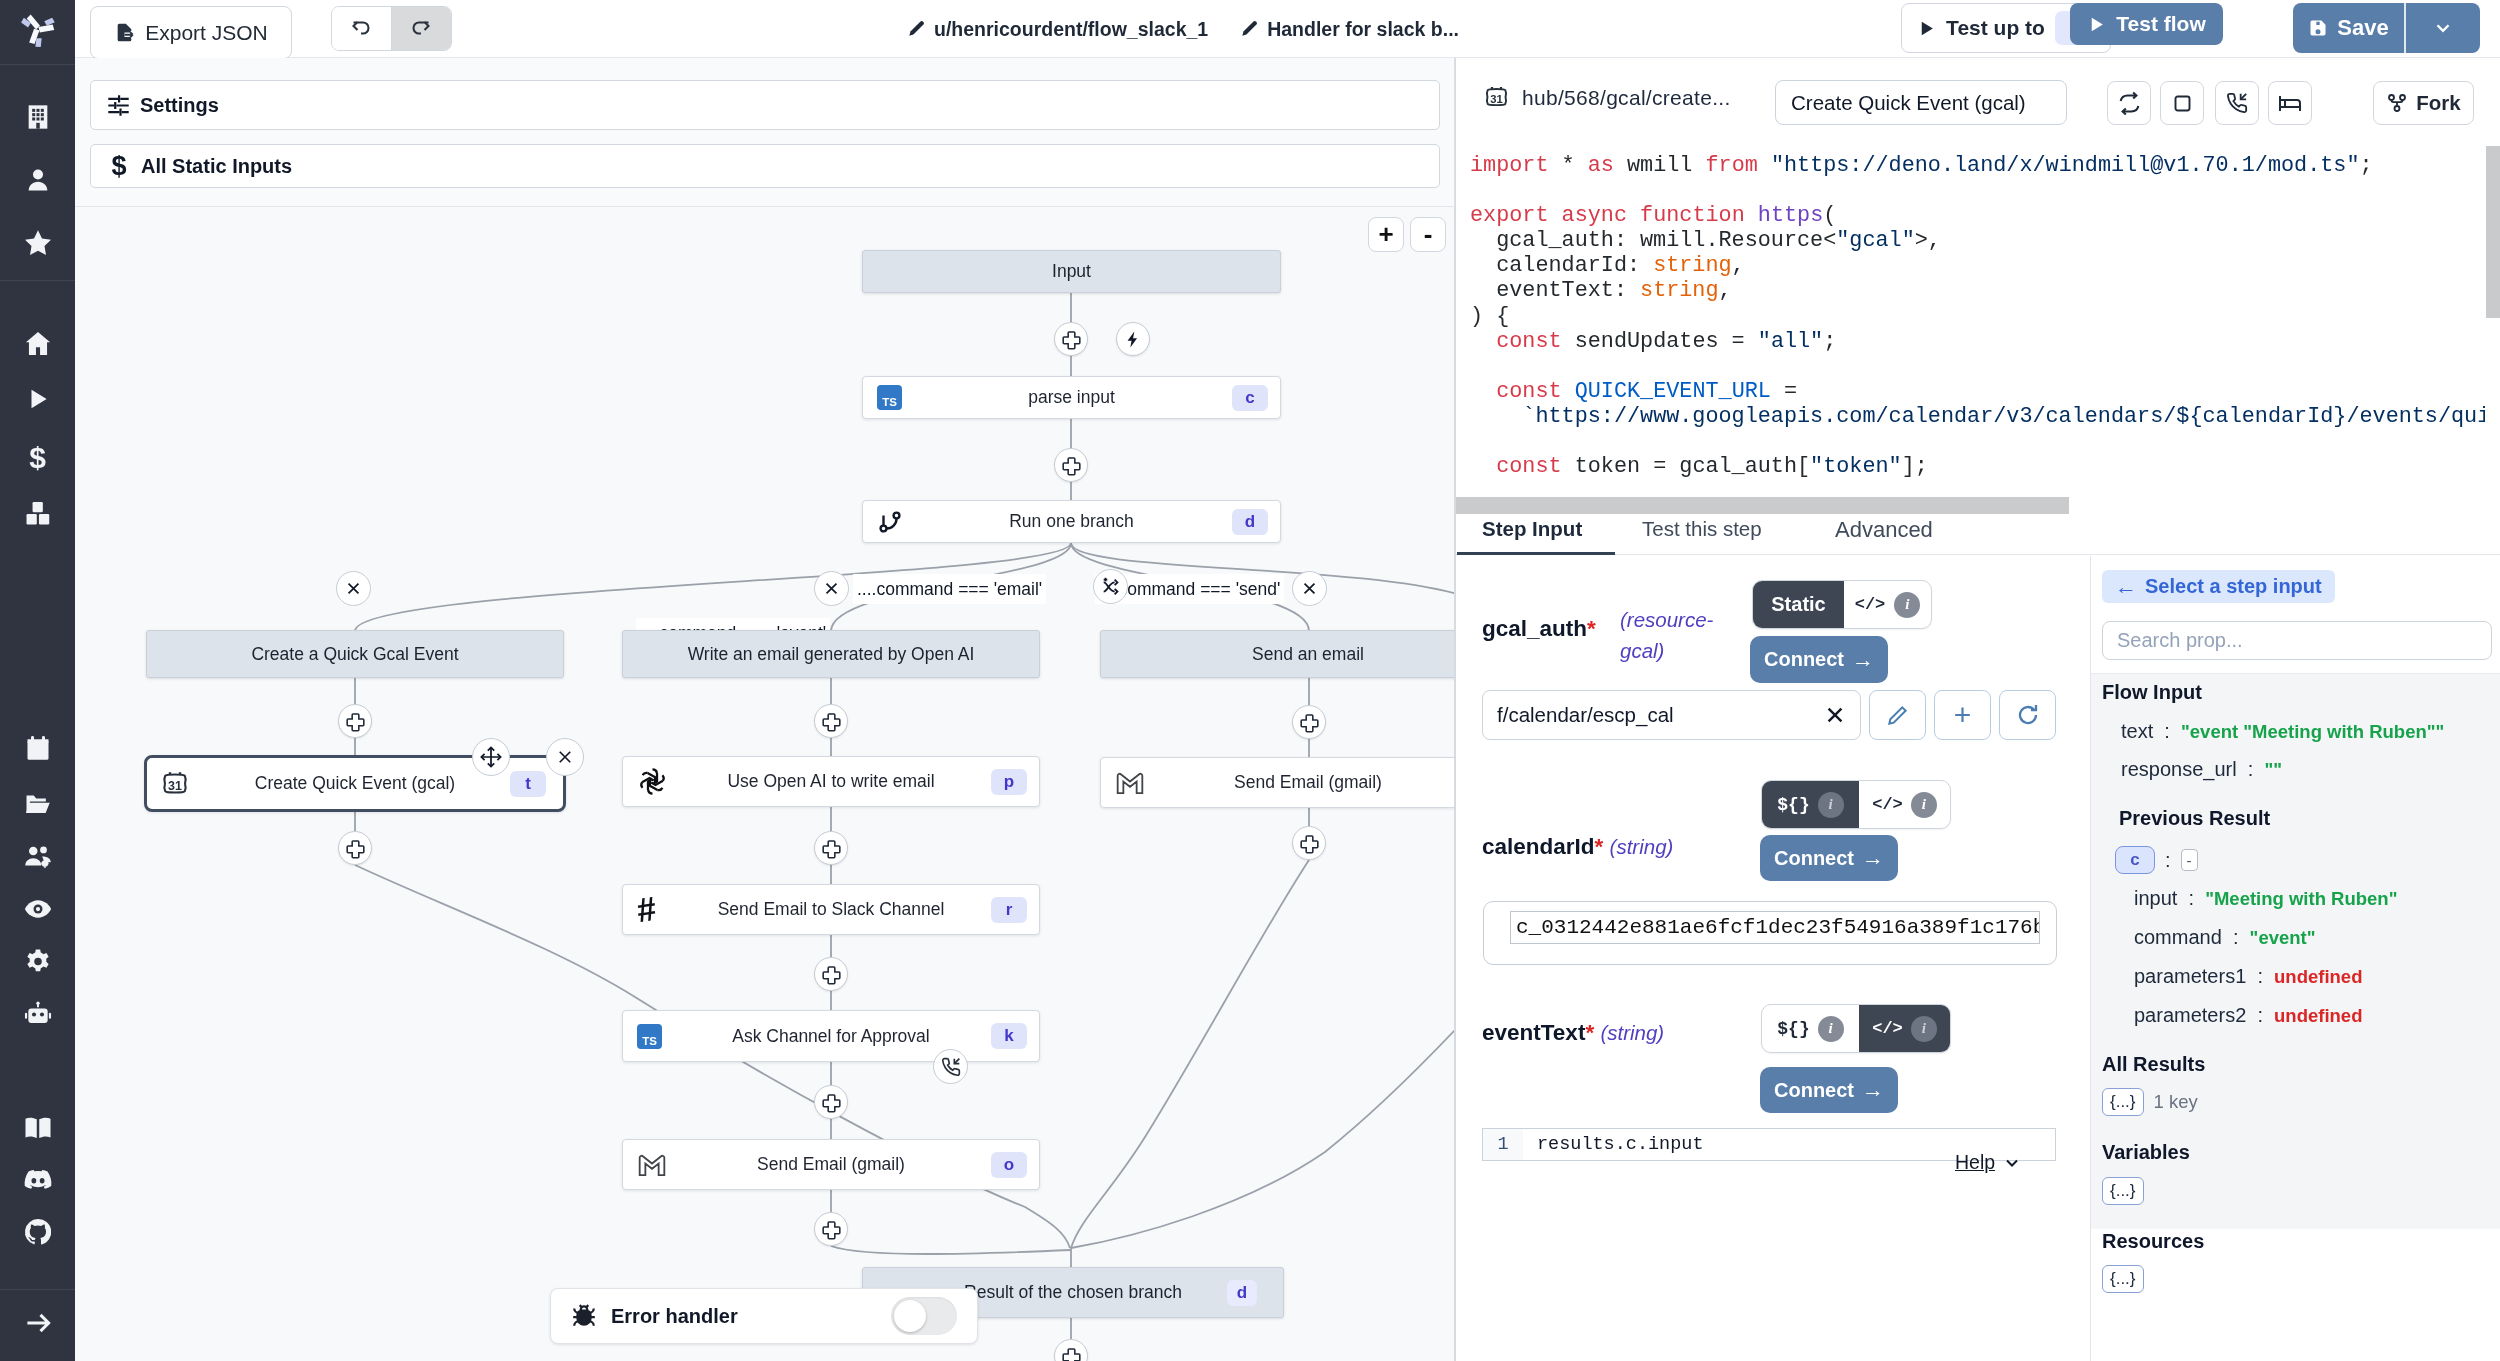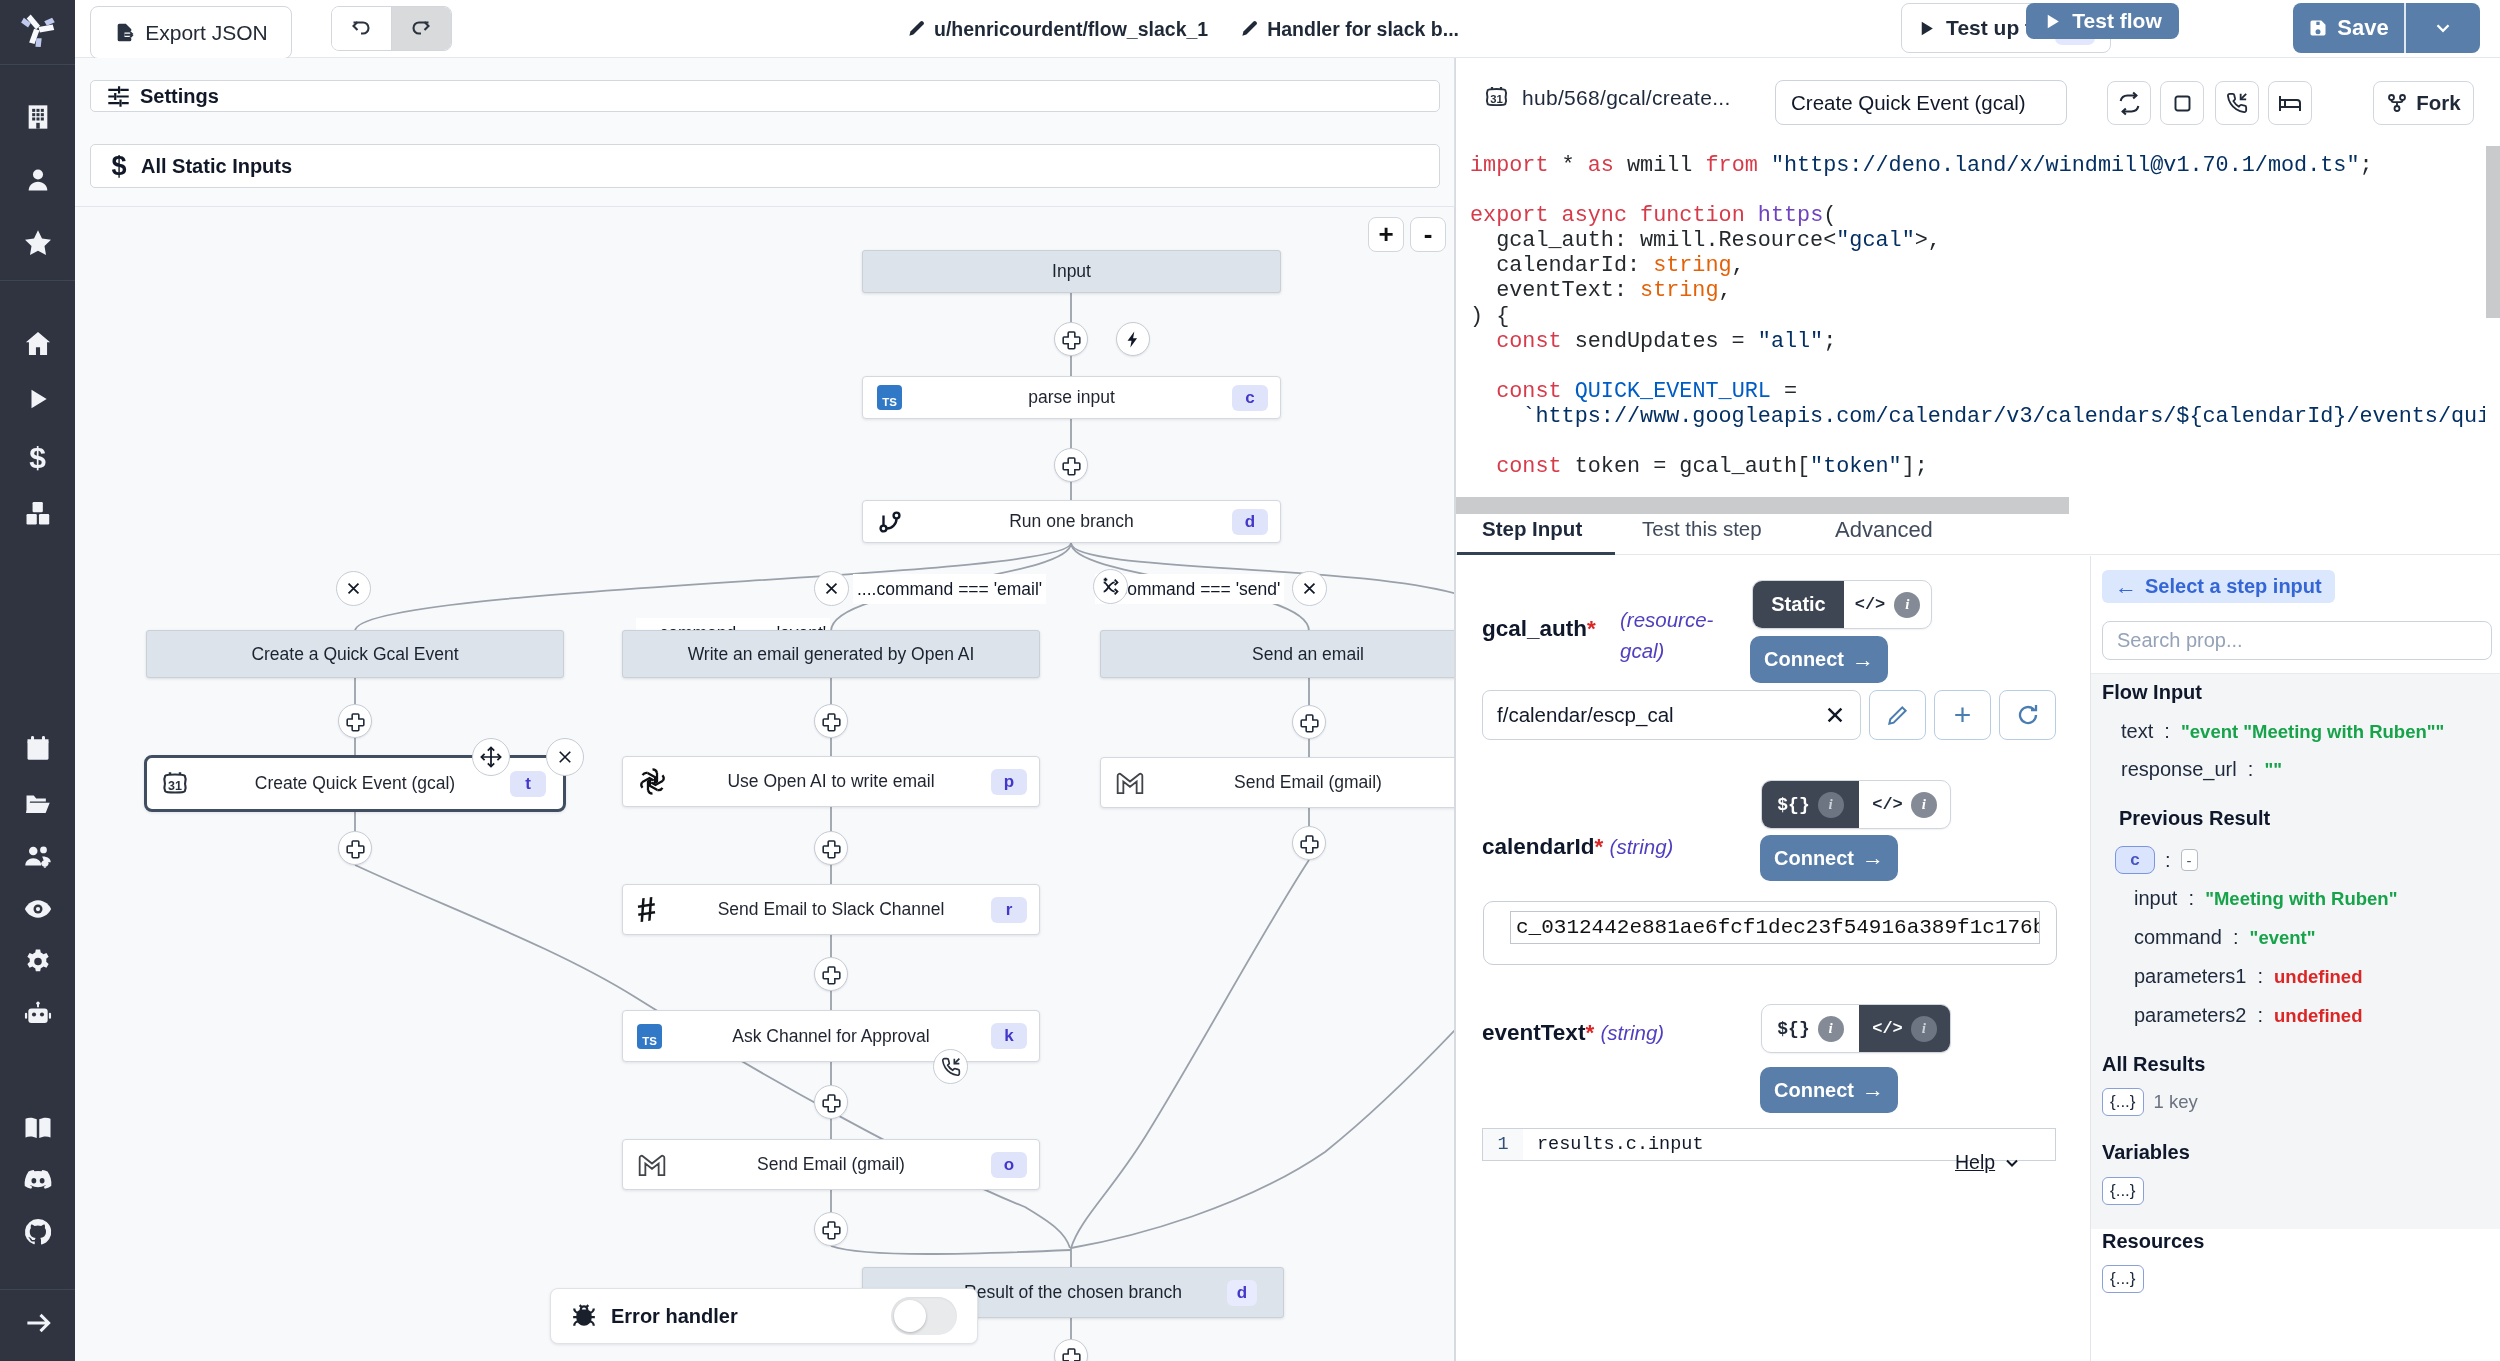--- a/index.html
+++ b/index.html
@@ -167,21 +167,21 @@
       </svg>
     <span>Handler for slack b...</span>
   </div>
   <div class="btn abs" style="left:1826px;top:3px;width:210px;height:50px;font-size:21px;font-weight:600;color:#1f2937;gap:10px;">
     <svg width="19" height="19" viewBox="0 0 24 24" fill="#1f2937">
         <path d="M6 3.5v17l14-8.5z"></path>
       </svg>
     Test up to
     <span style="display:inline-flex;width:40px;height:34px;background:#e3e7fd;color:#4338ca;border-radius:7px;align-items:center;justify-content:center;font-size:18px;font-weight:bold;">t</span>
   </div>
-  <div class="abs flex" style="left:1951px;top:3px;width:153px;height:36px;background:#587ea9;border-radius:8px;justify-content:center;gap:10px;color:#fff;font-size:21px;font-weight:600;">
+  <div class="abs flex" style="left:1995px;top:3px;width:153px;height:42px;background:#587ea9;border-radius:8px;justify-content:center;gap:10px;color:#fff;font-size:21px;font-weight:600;">
     <svg width="19" height="19" viewBox="0 0 24 24" fill="#fff">
         <path d="M6 3.5v17l14-8.5z"></path>
       </svg>
     Test flow
   </div>
   <div class="abs flex" style="left:2218px;top:3px;width:187px;height:50px;background:#587ea9;border-radius:8px;color:#fff;font-size:22px;font-weight:600;">
     <div class="flex" style="width:111px;justify-content:center;gap:9px;">
       <svg width="20" height="20" viewBox="0 0 24 24" fill="#fff">
           <path d="M3 5a2 2 0 0 1 2-2h11l5 5v11a2 2 0 0 1-2 2H5a2 2 0 0 1-2-2zm11-0.5h-4v4h4zM12 19.5a3 3 0 1 0 0-6 3 3 0 0 0 0 6z" fill-rule="evenodd"></path>
         </svg>
@@ -190,21 +190,21 @@
     <div style="width:1.5px;height:50px;background:#dfe7f0;"></div>
     <div class="flex" style="flex:1;justify-content:center;">
       <svg width="22" height="22" viewBox="0 0 24 24" fill="none" stroke="#fff" stroke-width="2.6">
           <path d="m6 9 6 6 6-6"></path>
         </svg>
     </div>
   </div>
 </div>
 
 <div class="abs" id="modstrip" style="left:75px;top:58px;width:1380px;height:149px;background:#f9fafc;border-bottom:1px solid #e2e6ea;border-right:1px solid #dce1e6;">
-  <div class="abs flex" style="left:15px;top:22px;width:1350px;height:32px;background:#fff;border:1px solid #d3d8de;border-radius:5px;padding-left:16px;gap:10px;font-size:20px;font-weight:bold;color:#111827;">
+  <div class="abs flex" style="left:15px;top:22px;width:1350px;height:50px;background:#fff;border:1px solid #d3d8de;border-radius:5px;padding-left:16px;gap:10px;font-size:20px;font-weight:bold;color:#111827;">
     <svg width="23" height="23" viewBox="0 0 24 24" fill="none" stroke="#111827" stroke-width="2.3" stroke-linecap="square">
         <path d="M2.5 5h8M15 5h6.5M2.5 12h4M11 12h10.5M2.5 19h9.5M16.5 19h5"></path>
         <path d="M12.6 2.4v5.2M8.6 9.4v5.2M14.1 16.4v5.2"></path>
       </svg>
     Settings
   </div>
   <div class="abs flex" style="left:15px;top:86px;width:1350px;height:44px;background:#fff;border:1px solid #d3d8de;border-radius:5px;padding-left:16px;gap:10px;font-size:20px;font-weight:bold;color:#111827;">
     <span style="font-size:27px;font-weight:600;color:#111827;width:24px;text-align:center;">$</span>
     All Static Inputs
   </div>

